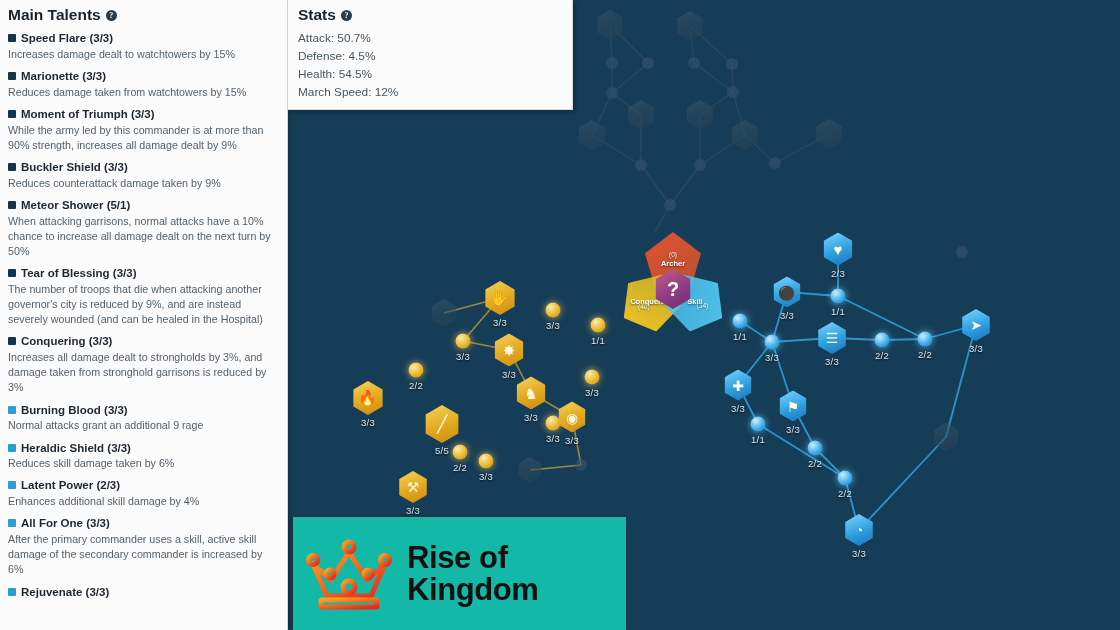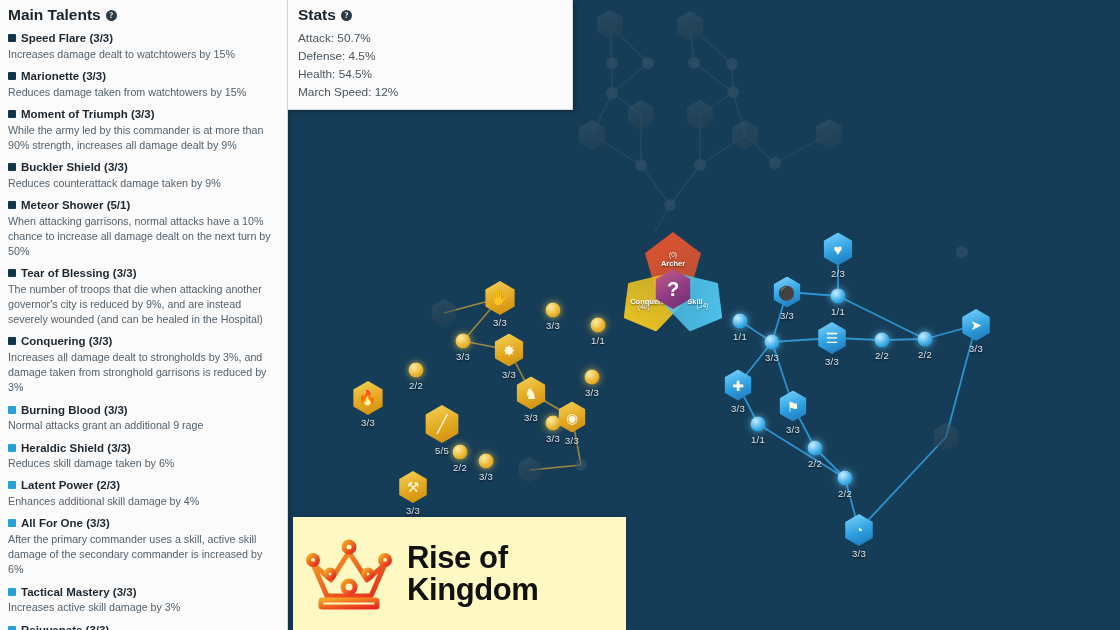--- a/index.html
+++ b/index.html
@@ -82,21 +82,21 @@
     box-sizing:border-box;padding:6px 10px 8px 10px;
     box-shadow:2px 2px 4px rgba(0,0,0,.28);
   }
   #stats-title{font-size:15.5px;font-weight:bold;color:#18232b;margin:0 0 5px 0;
                display:flex;align-items:center;gap:5px;}
   .stat-line{font-size:11.8px;color:#49565f;line-height:1.53;}
 
   
   #watermark{
     position:absolute;left:293px;top:517px;width:333px;height:113px;
-    background:#fef9c3;display:flex;align-items:center;gap:10px;padding:0 8px;
+    background:#14b8a6;display:flex;align-items:center;gap:10px;padding:0 8px;
     box-sizing:border-box;box-shadow:0 0 4px rgba(0,0,0,.2);
   }
   #wm-text{font-size:31px;font-weight:bold;color:#111;line-height:1.03;letter-spacing:-.4px;}
 </style>
 </head>
 <body>
 
 <div id="tree-canvas">
   <svg width="1120" height="630">
     <g id="edges-dim" stroke="#2c4d63" stroke-width="1.4" opacity=".75">
@@ -381,27 +381,20 @@
       <div class="talent">
         <div class="t-head">
           <span class="t-sq" style="background:#2a9fd6"></span>
           <span><span class="t-name">All For One</span> <span class="t-rank">(3/3)</span></span>
         </div>
         <div class="t-desc">After the primary commander uses a skill, active skill damage of the secondary commander is increased by 6%</div>
       </div>
       <div class="talent">
         <div class="t-head">
           <span class="t-sq" style="background:#2a9fd6"></span>
-          <span><span class="t-name">Tactical Mastery</span> <span class="t-rank">(3/3)</span></span>
-        </div>
-        <div class="t-desc">Increases active skill damage by 3%</div>
-      </div>
-      <div class="talent">
-        <div class="t-head">
-          <span class="t-sq" style="background:#2a9fd6"></span>
           <span><span class="t-name">Rejuvenate</span> <span class="t-rank">(3/3)</span></span>
         </div>
       </div>
     </div>
 </div>
 
 <div id="stats-panel">
   <h2 id="stats-title">
     <span>Stats</span>
     <span class="help-icon">?</span>

